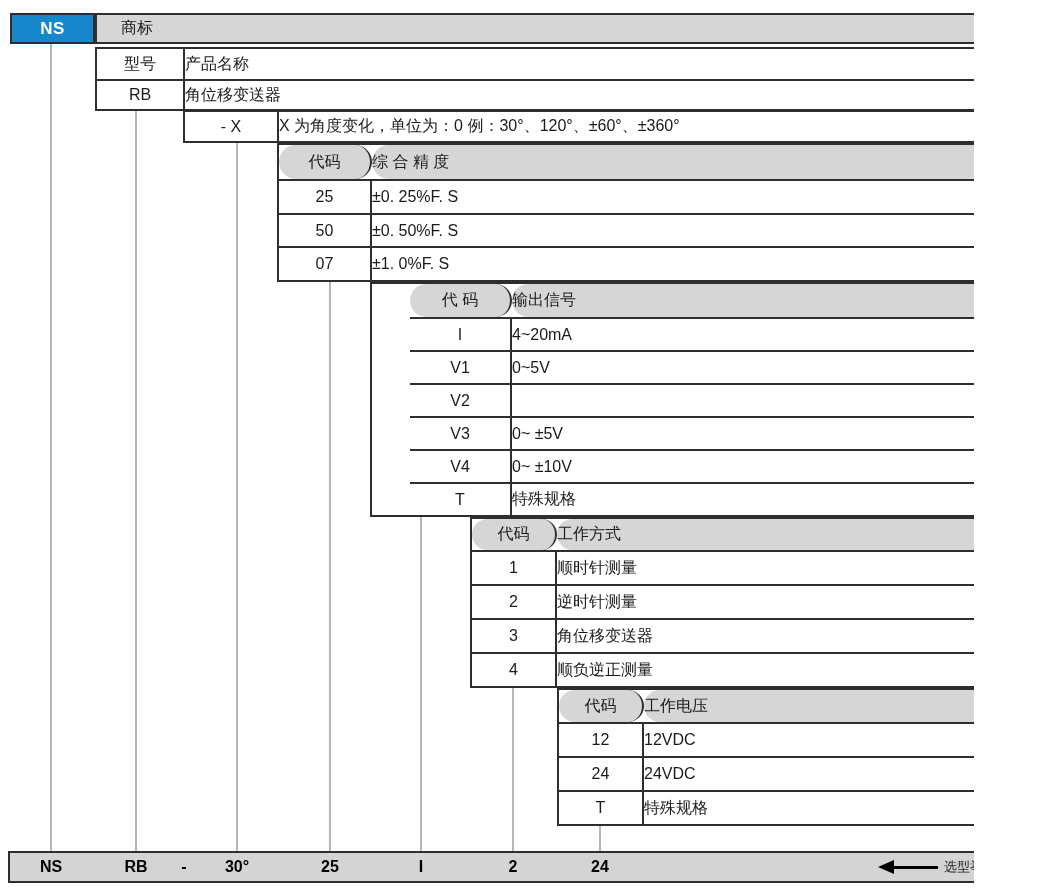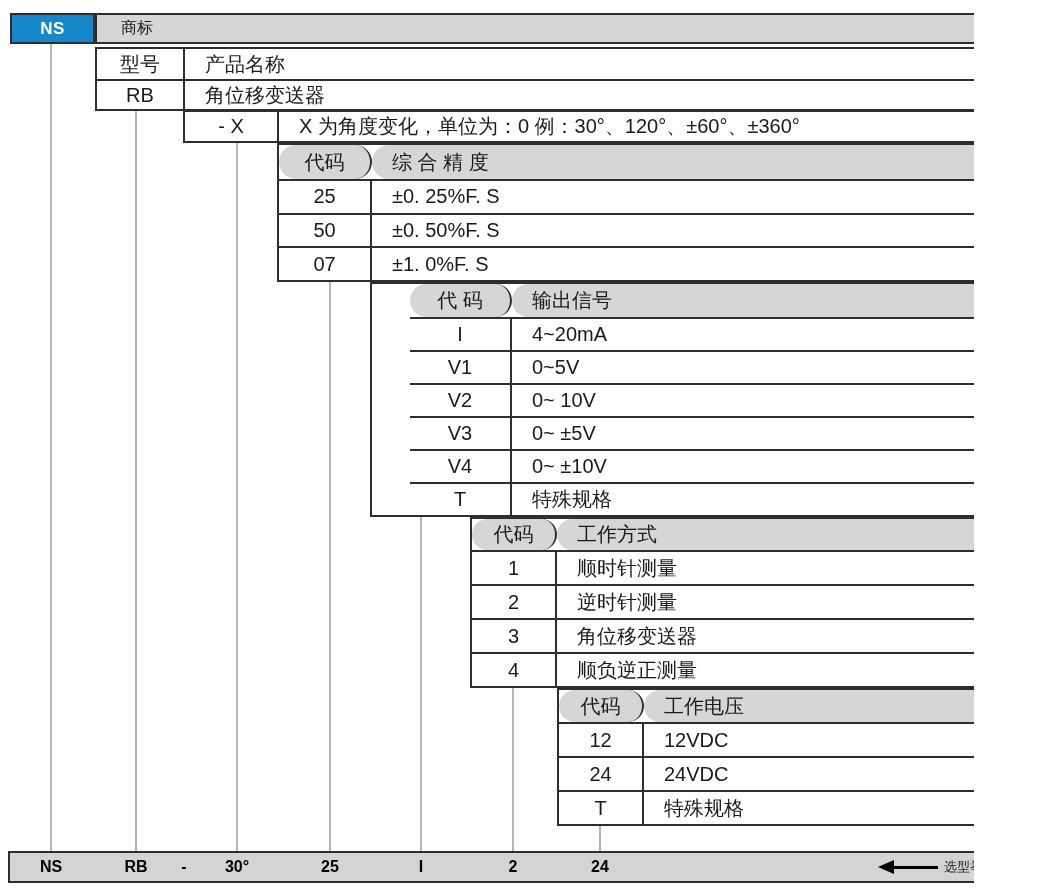--- a/index.html
+++ b/index.html
@@ -22,23 +22,23 @@
     display:flex;align-items:center;justify-content:center;
     color:#fff;font-weight:bold;font-size:17px;letter-spacing:.5px;}
   #brand-row{position:absolute;left:95px;top:13px;width:945px;height:31px;box-sizing:border-box;
     background:var(--header-gray);border:2px solid var(--border);
     display:flex;align-items:center;padding-left:24px;font-size:16px;}
 
   
   .tbl{position:absolute;background:#fff;border:2px solid var(--border);box-sizing:border-box;}
   .tr{display:grid;box-sizing:border-box;}
   .tr + .tr{border-top:2px solid var(--border);}
-  .td{display:flex;align-items:center;box-sizing:border-box;font-size:20px;overflow:hidden;white-space:nowrap;}
+  .td{display:flex;align-items:center;box-sizing:border-box;font-size:16px;overflow:hidden;white-space:nowrap;}
   .td.code{justify-content:center;border-right:2px solid var(--border);}
-  .td.val{padding-left:20px;}
+  .td.val{}
   .tr.head .td{background:var(--header-gray);border-radius:17px;}
 
   .tbl.model   {left:95px; top:47px; width:945px;}
   .tbl.model .tr{grid-template-columns:88px 1fr;height:30px;}
   .tbl.angle   {left:183px;top:110px;width:857px;}
   .tbl.angle .tr{grid-template-columns:94px 1fr;height:29px;}
   .tbl.accuracy{left:277px;top:143px;width:763px;}
   .tbl.accuracy .tr{grid-template-columns:93px 1fr;height:33.7px;}
   .tbl.accuracy .tr.head{height:34px;}
   .tbl.output  {left:370px;top:282px;width:670px;}
@@ -126,21 +126,20 @@
     <div class="tr">
       <div class="td code">I</div>
       <div class="td val">4~20mA</div>
     </div>
     <div class="tr">
       <div class="td code">V1</div>
       <div class="td val">0~5V</div>
     </div>
     <div class="tr">
       <div class="td code">V2</div>
-      <div class="td val">0~ 10V</div>
     </div>
     <div class="tr">
       <div class="td code">V3</div>
       <div class="td val">0~ ±5V</div>
     </div>
     <div class="tr">
       <div class="td code">V4</div>
       <div class="td val">0~ ±10V</div>
     </div>
     <div class="tr">

